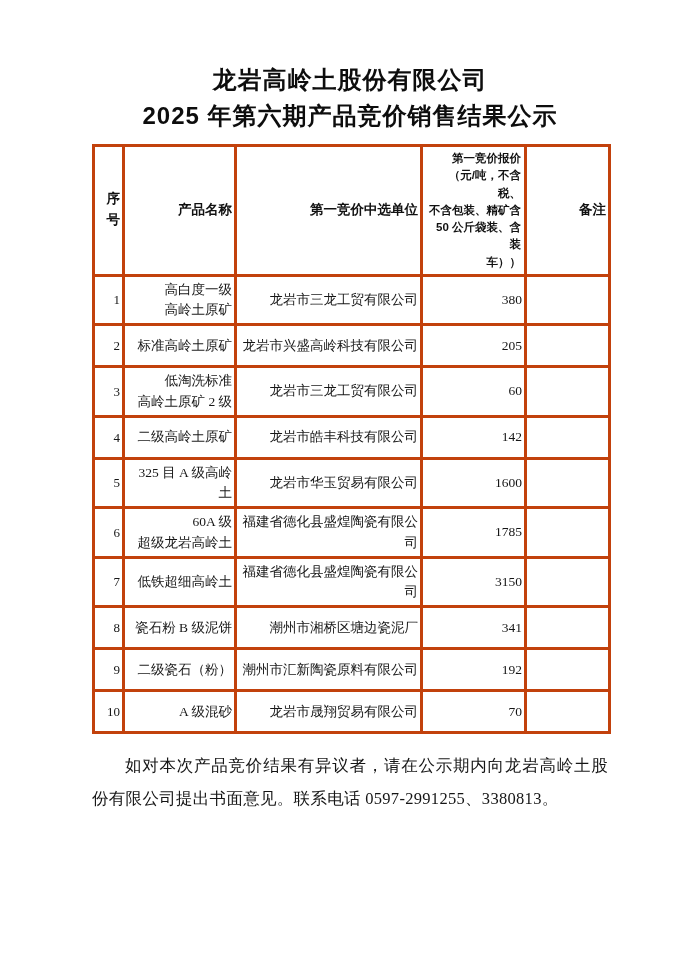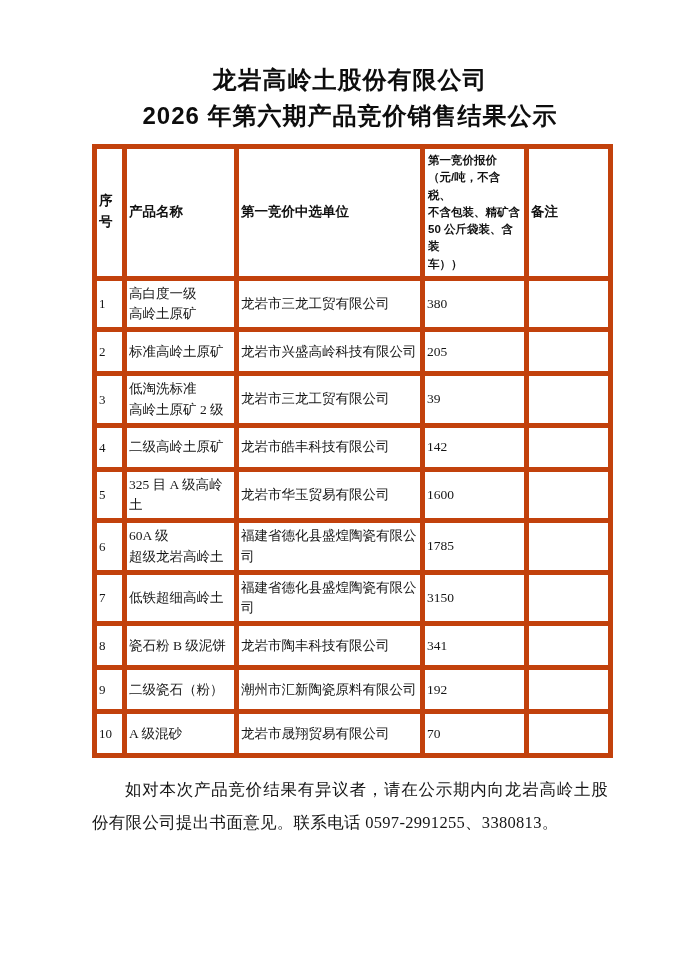--- a/index.html
+++ b/index.html
@@ -40,22 +40,22 @@
     margin-top: 24px;
   }
   table.results {
     margin-top: 10px;
     width: 516px;
     border-collapse: collapse;
     table-layout: fixed;
   }
   table.results th,
   table.results td {
-    border: 5px solid #c2410c;
-    text-align: left;
+    border: 3px solid #c2410c;
+    text-align: right;
     vertical-align: middle;
     padding: 3px 2px;
     white-space: pre-line;
     overflow: hidden;
   }
   table.results th {
     font-family: "Liberation Sans", "DejaVu Sans", sans-serif;
     font-weight: bold;
     font-size: 13.5px;
     line-height: 1.55;
@@ -106,21 +106,21 @@
   }
 </style>
 </head>
 <body>
 
 <div class="page">
   <div class="content">
 
     <div class="title">
       <div>龙岩高岭土股份有限公司</div>
-      <div>2026 年第六期产品竞价销售结果公示</div>
+      <div>2025 年第六期产品竞价销售结果公示</div>
     </div>
 
 
     <table class="results">
       <colgroup>
         <col style="width:30px">
         <col style="width:112px">
         <col style="width:186px">
         <col style="width:104px">
         <col style="width:84px">
@@ -153,21 +153,21 @@
             <td class="cell-product">标准高岭土原矿</td>
             <td class="cell-winner">龙岩市兴盛高岭科技有限公司</td>
             <td class="cell-price">205</td>
             <td class="cell-note"></td>
           </tr>
           <tr>
             <td class="cell-no">3</td>
             <td class="cell-product">低淘洗标准
 高岭土原矿 2 级</td>
             <td class="cell-winner">龙岩市三龙工贸有限公司</td>
-            <td class="cell-price">39</td>
+            <td class="cell-price">60</td>
             <td class="cell-note"></td>
           </tr>
           <tr>
             <td class="cell-no">4</td>
             <td class="cell-product">二级高岭土原矿</td>
             <td class="cell-winner">龙岩市皓丰科技有限公司</td>
             <td class="cell-price">142</td>
             <td class="cell-note"></td>
           </tr>
           <tr>
@@ -188,21 +188,21 @@
           <tr>
             <td class="cell-no">7</td>
             <td class="cell-product">低铁超细高岭土</td>
             <td class="cell-winner">福建省德化县盛煌陶瓷有限公司</td>
             <td class="cell-price">3150</td>
             <td class="cell-note"></td>
           </tr>
           <tr>
             <td class="cell-no">8</td>
             <td class="cell-product">瓷石粉 B 级泥饼</td>
-            <td class="cell-winner">龙岩市陶丰科技有限公司</td>
+            <td class="cell-winner">潮州市湘桥区塘边瓷泥厂</td>
             <td class="cell-price">341</td>
             <td class="cell-note"></td>
           </tr>
           <tr>
             <td class="cell-no">9</td>
             <td class="cell-product">二级瓷石（粉）</td>
             <td class="cell-winner">潮州市汇新陶瓷原料有限公司</td>
             <td class="cell-price">192</td>
             <td class="cell-note"></td>
           </tr>

